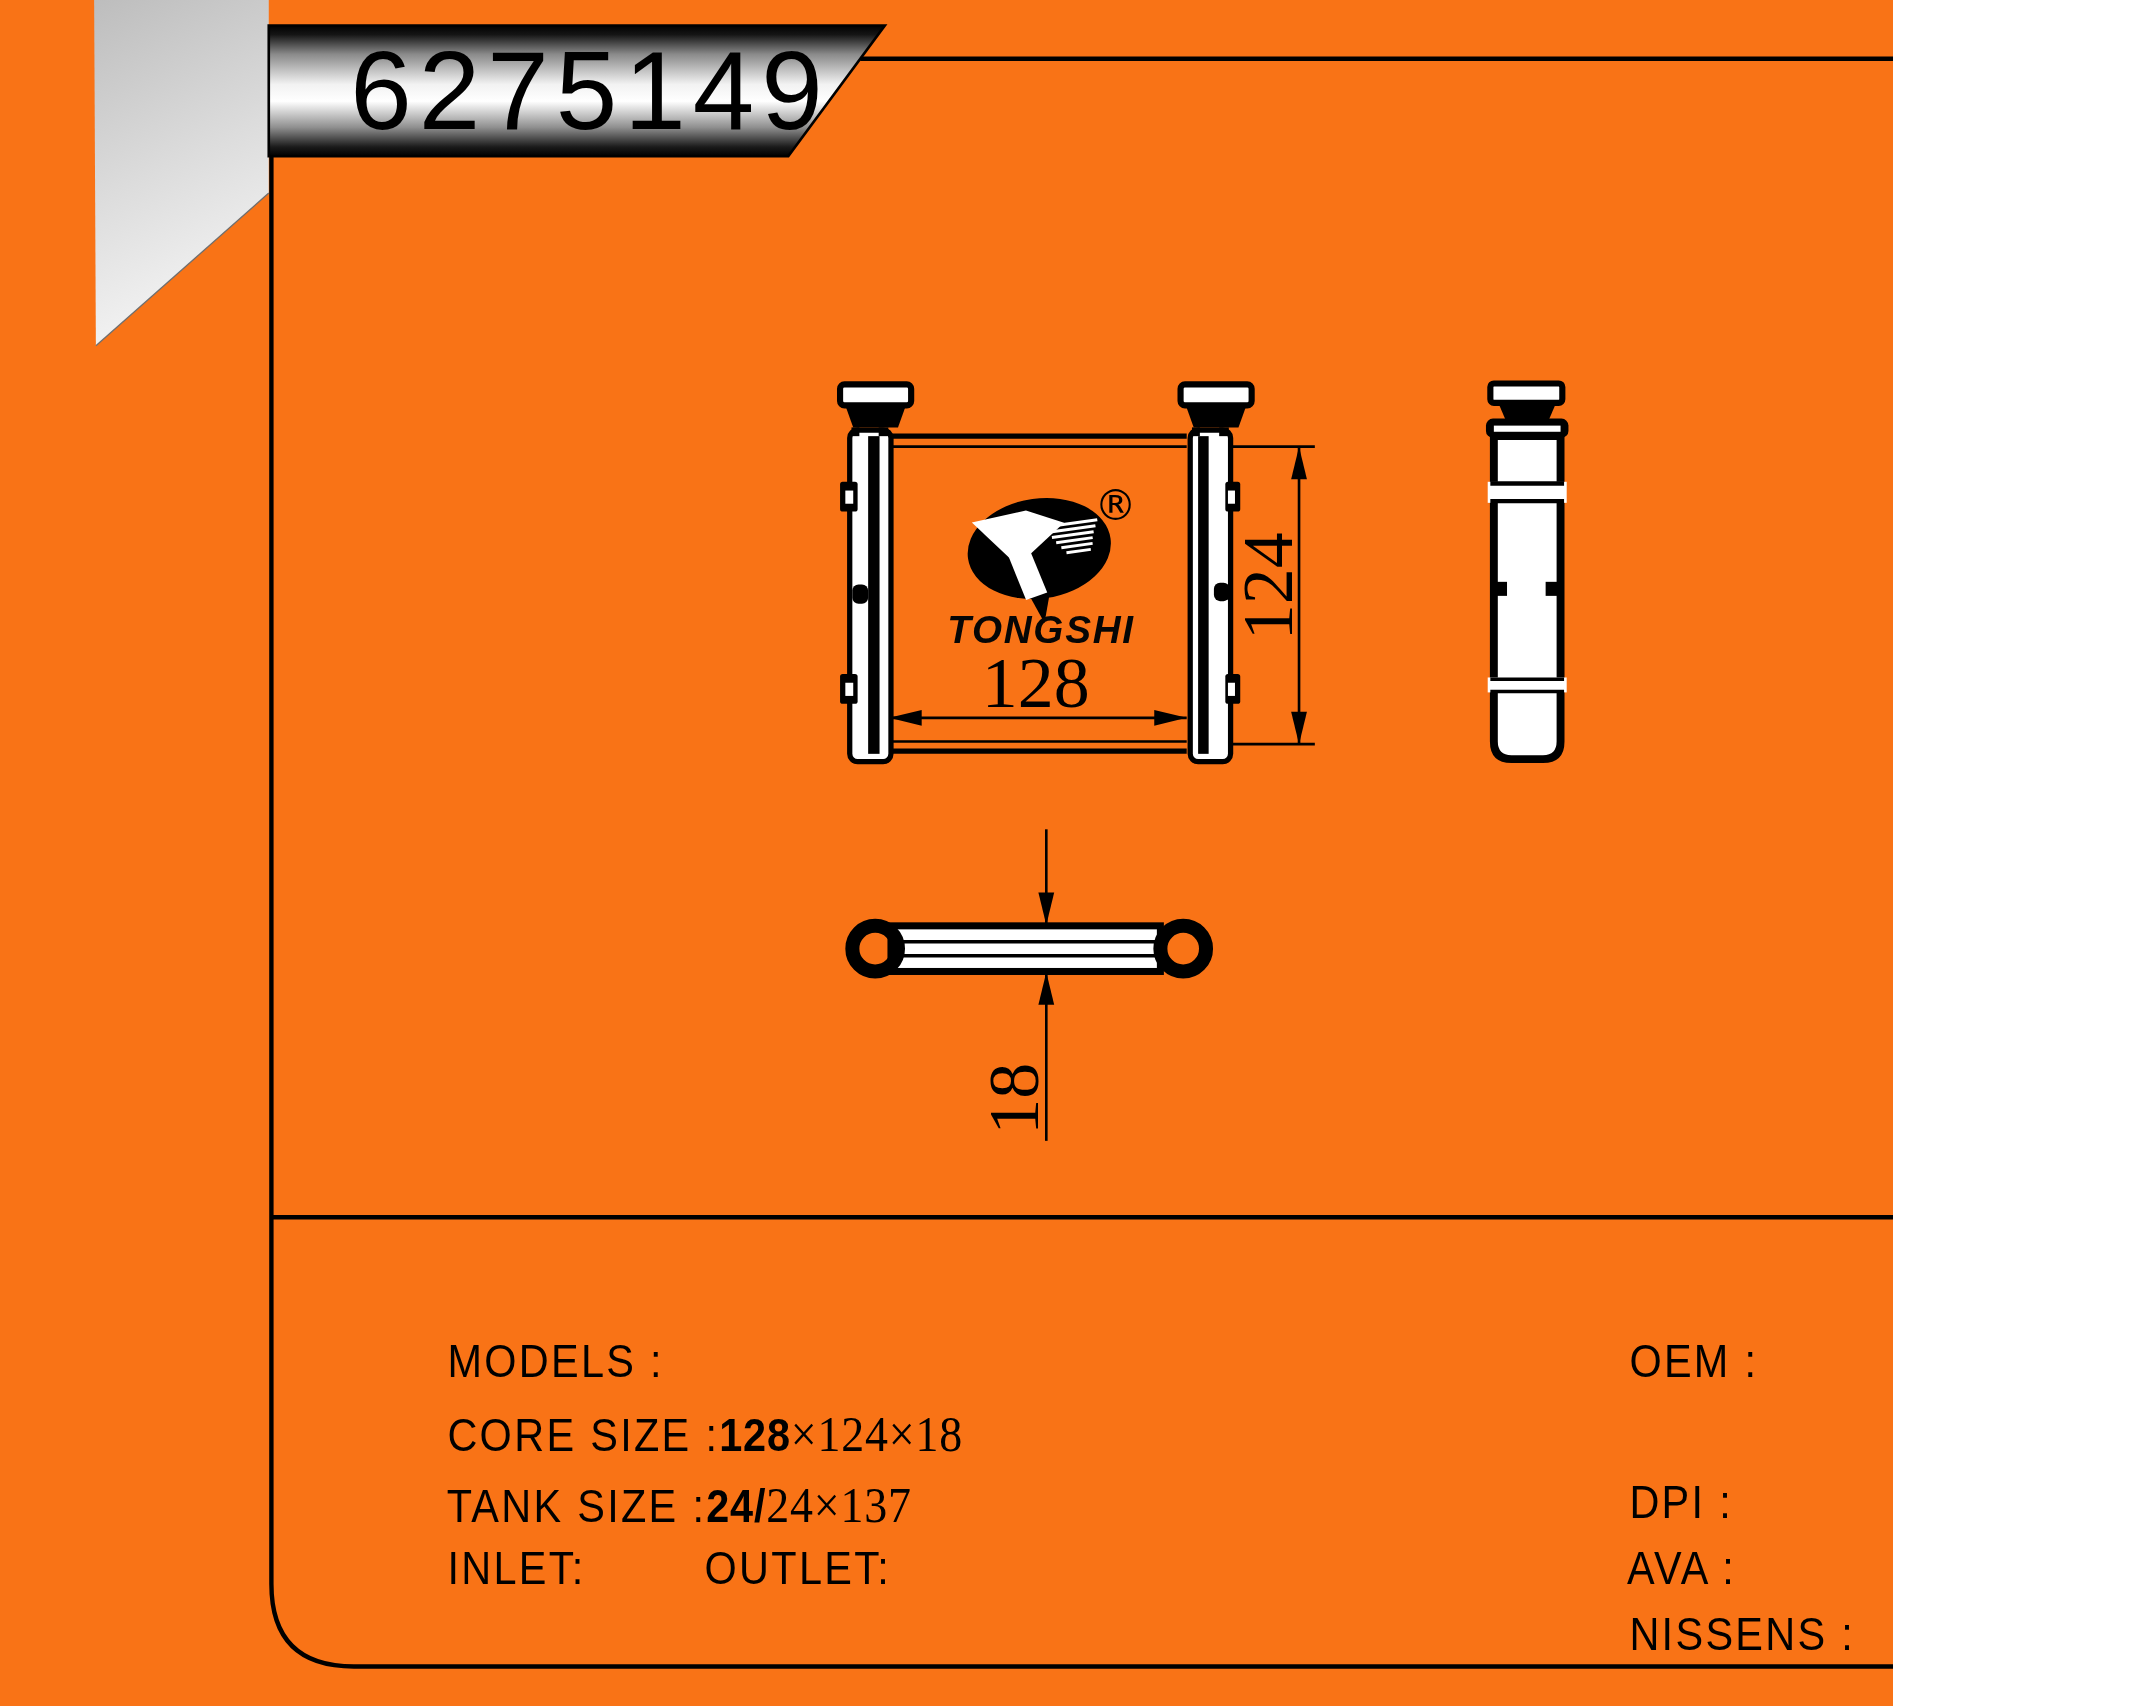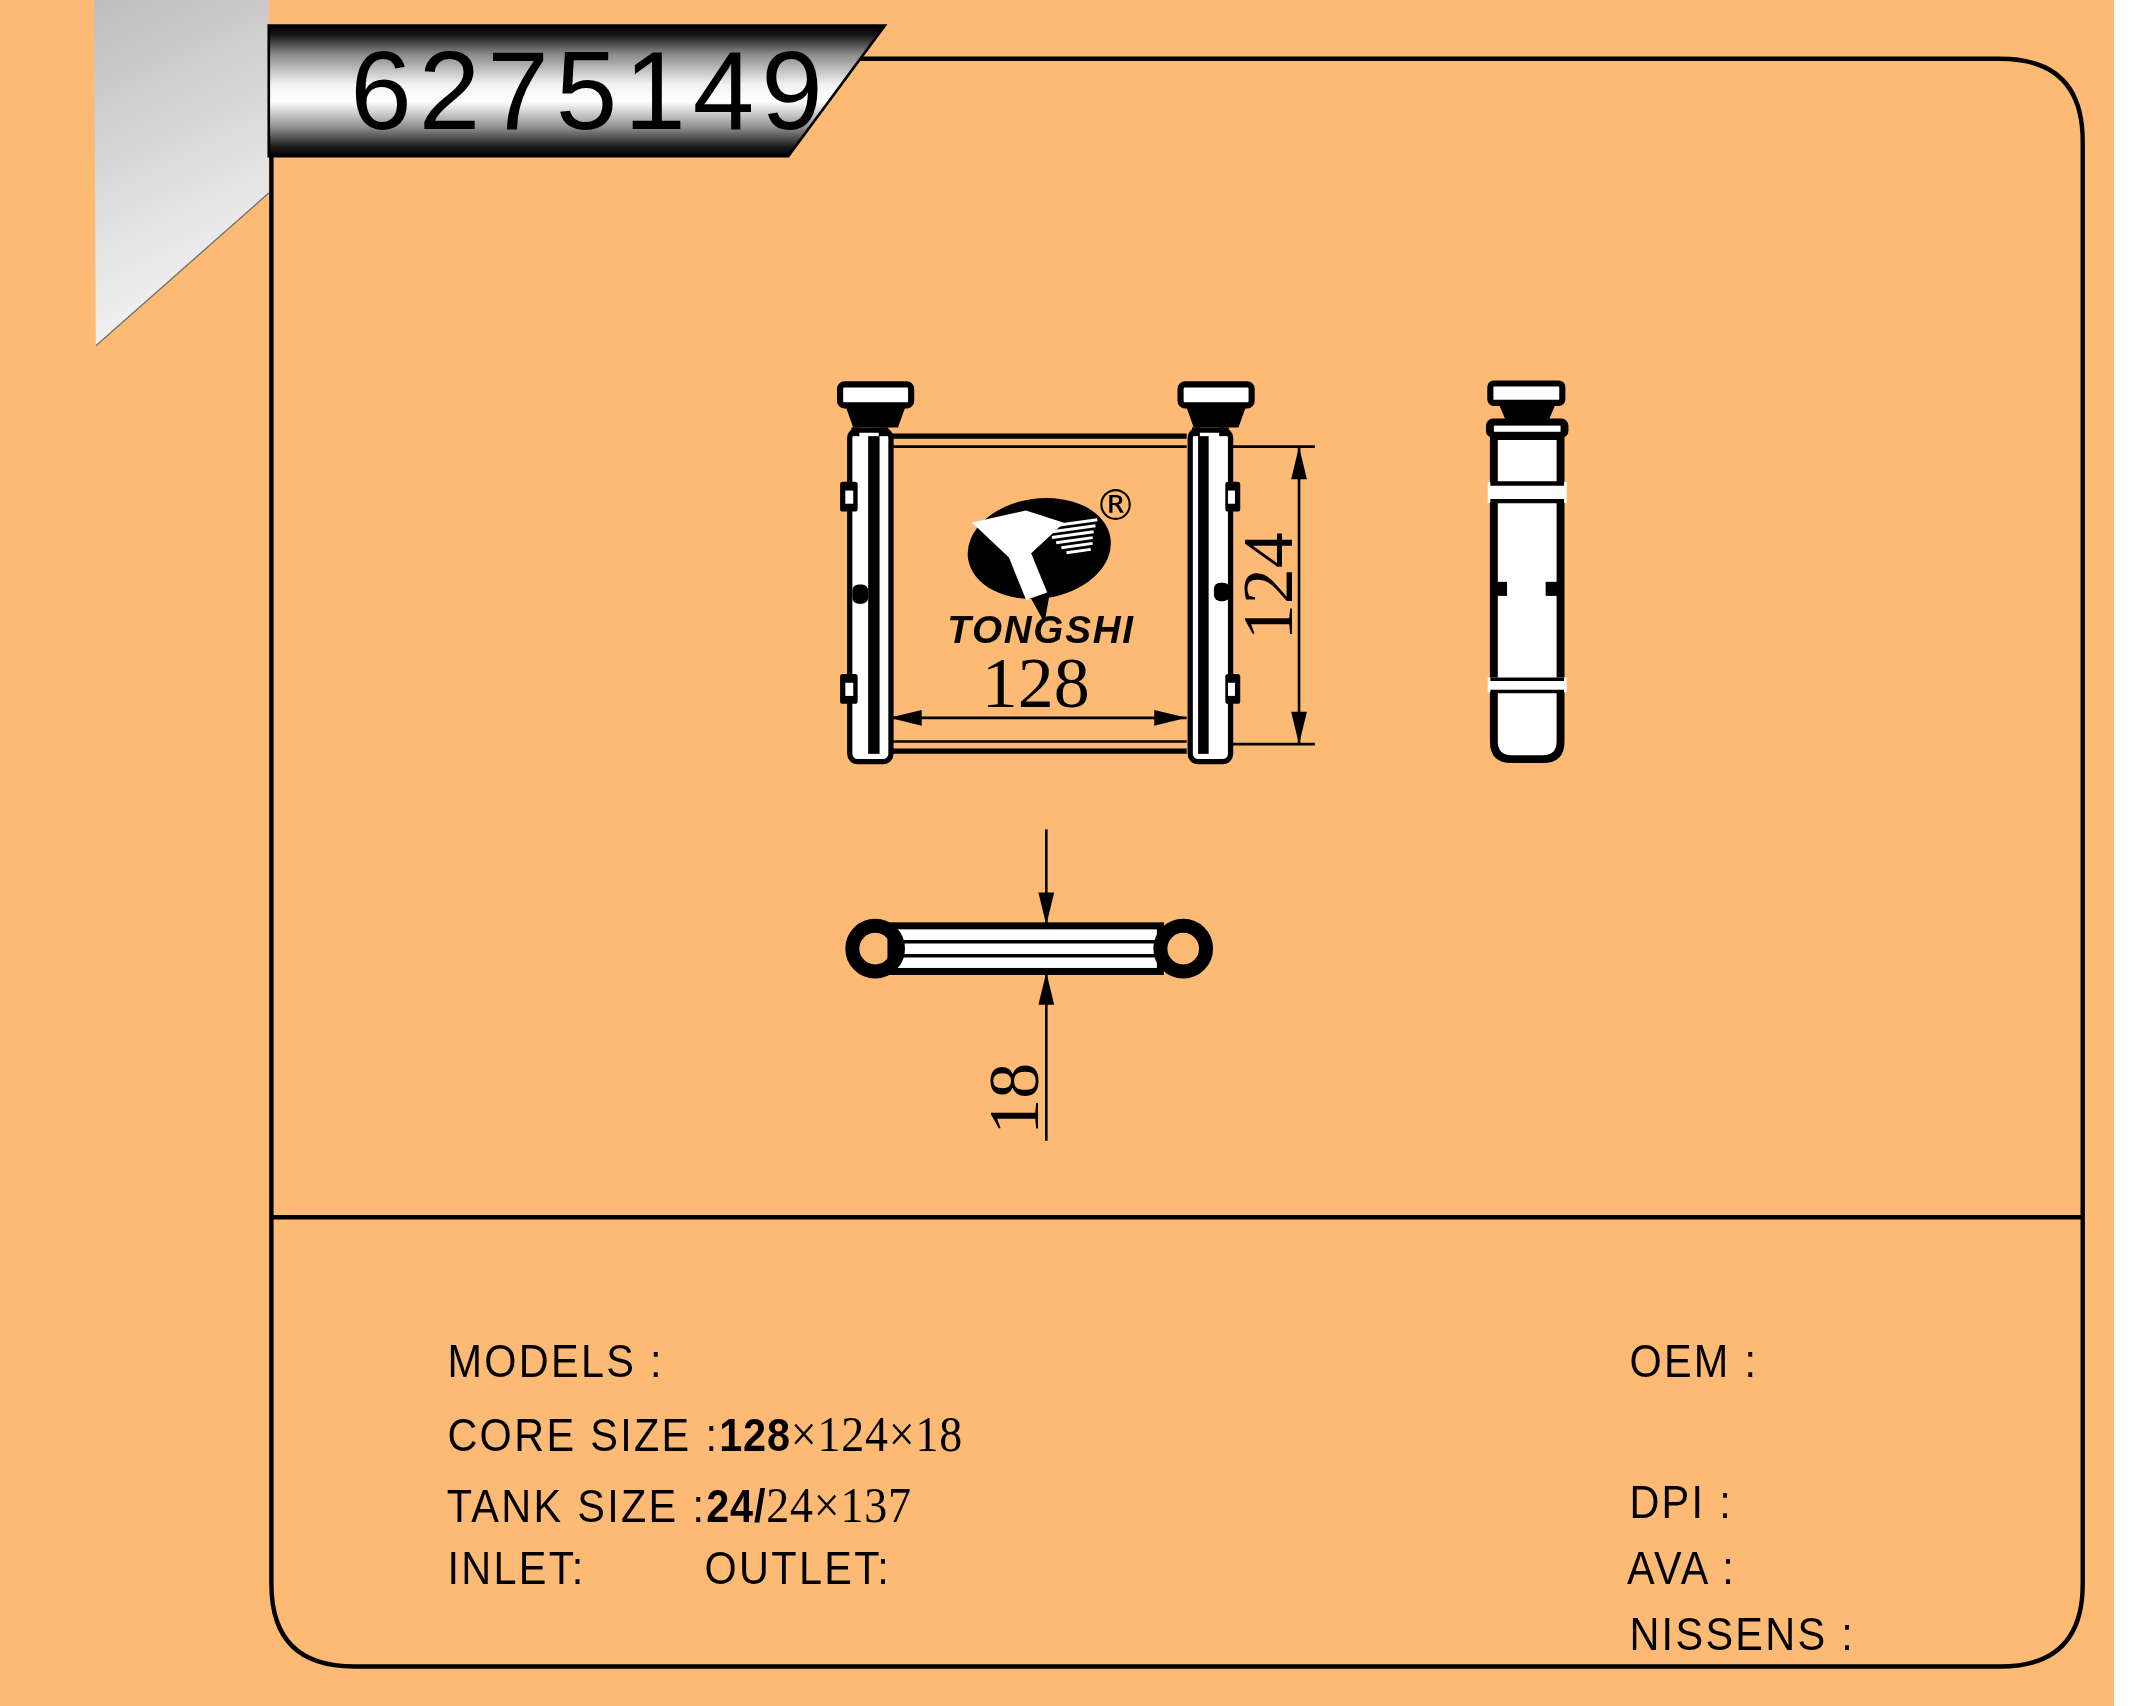--- a/index.html
+++ b/index.html
@@ -1,19 +1,19 @@
 <!DOCTYPE html>
 <html style="font-size:14px"><head>
 <meta charset="utf-8">
 <style>
   html,body{margin:0;padding:0;background:#fff;}
   .page{
     position:relative;
-    width:2114px;height:1706px;
-    background:#fdba74;
+    width:1893px;height:1706px;
+    background:#f97316;
     overflow:hidden;
     font-family:"Liberation Sans",sans-serif;
   }
   svg.art{position:absolute;left:0;top:0;width:2147px;height:1706px;}
   .specs-row{
     position:absolute;
     white-space:pre;
     color:#000;
     font-size:46px;
     letter-spacing:2.6px;

